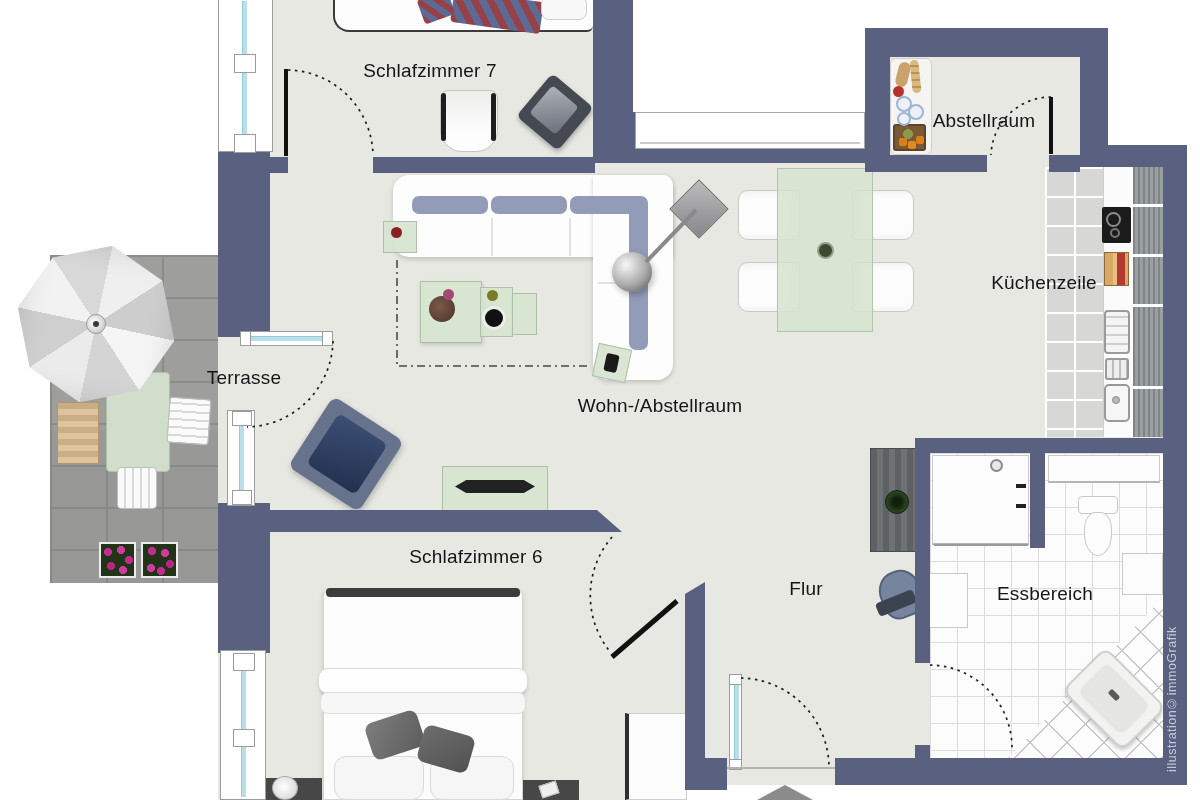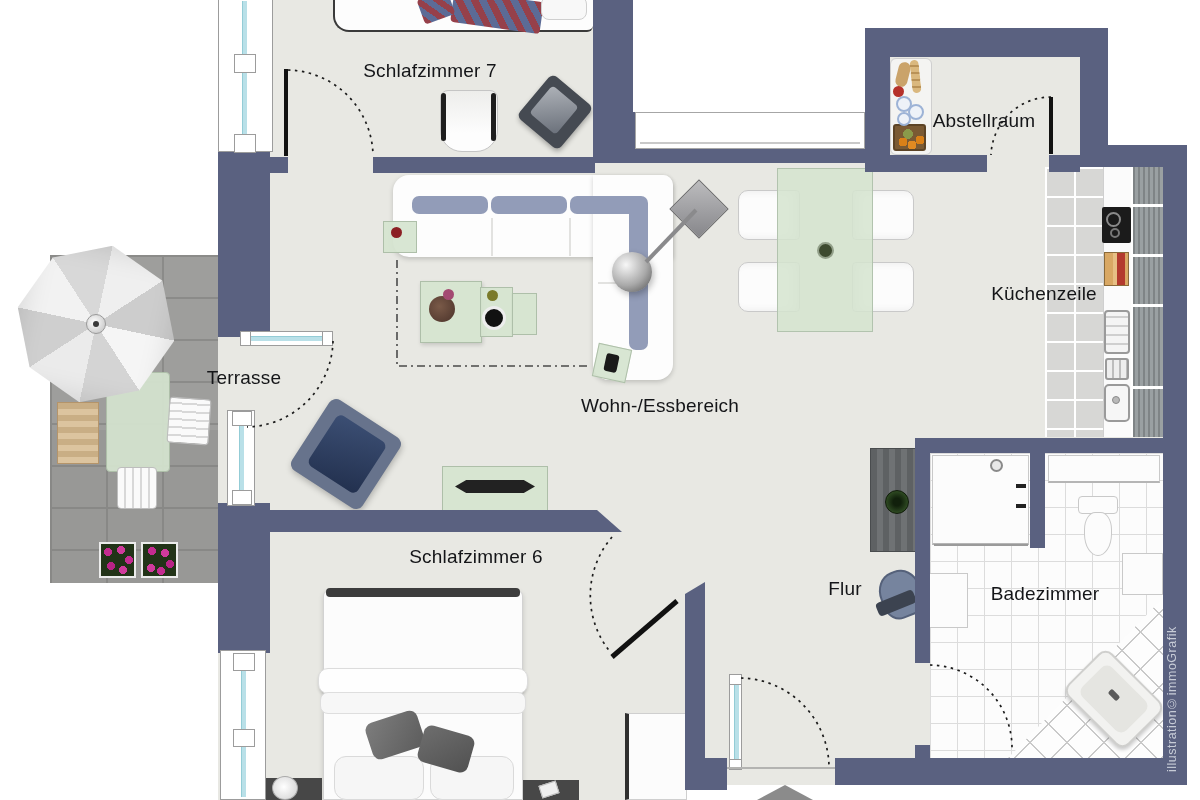--- a/index.html
+++ b/index.html
@@ -288,22 +288,22 @@
 
     <line x1="646" y1="262" x2="696" y2="210" stroke="#8a8a8c" stroke-width="4"></line>
 
     <line x1="934" y1="545" x2="1028" y2="545" stroke="#9a9a9a" stroke-width="2"></line>
 
     <polygon points="757,800 813,800 785,785" fill="#8b8b8b"></polygon>
   </svg>
 
   <div class="lbl" style="left:430px;top:71px;">Schlafzimmer 7</div>
   <div class="lbl" style="left:984px;top:100px;margin-top:21px;">Abstellraum</div>
-  <div class="lbl" style="left:1044px;top:294px;">Küchenzeile</div>
+  <div class="lbl" style="left:1044px;top:283px;">Küchenzeile</div>
   <div class="lbl" style="left:244px;top:378px;">Terrasse</div>
-  <div class="lbl" style="left:660px;top:406px;">Wohn-/Essbereich</div>
+  <div class="lbl" style="left:660px;top:406px;">Wohn-/Abstellraum</div>
   <div class="lbl" style="left:476px;top:557px;">Schlafzimmer 6</div>
-  <div class="lbl" style="left:845px;top:589px;">Flur</div>
-  <div class="lbl" style="left:1045px;top:594px;">Badezimmer</div>
+  <div class="lbl" style="left:806px;top:589px;">Flur</div>
+  <div class="lbl" style="left:1045px;top:594px;">Essbereich</div>
 
   <div class="wm" style="left:1165px;top:577px;height:195px;">illustration©immoGrafik</div>
 
 </div>
 
 </body></html>

